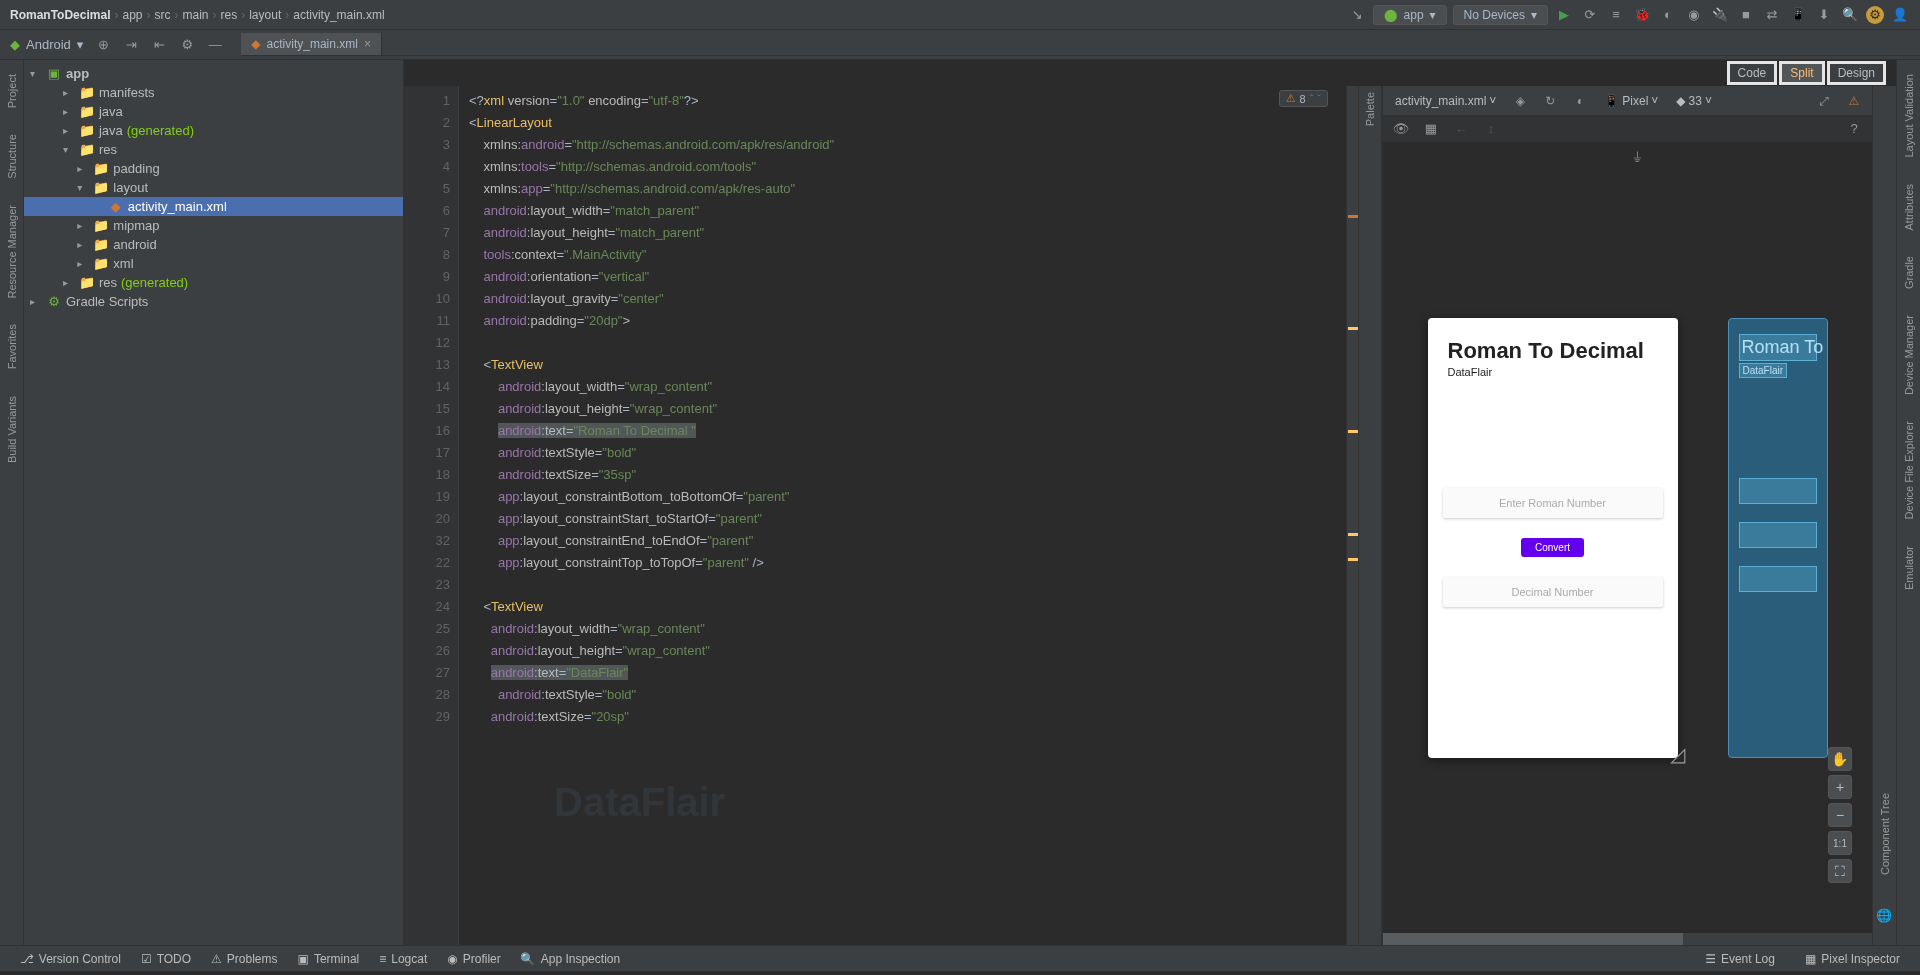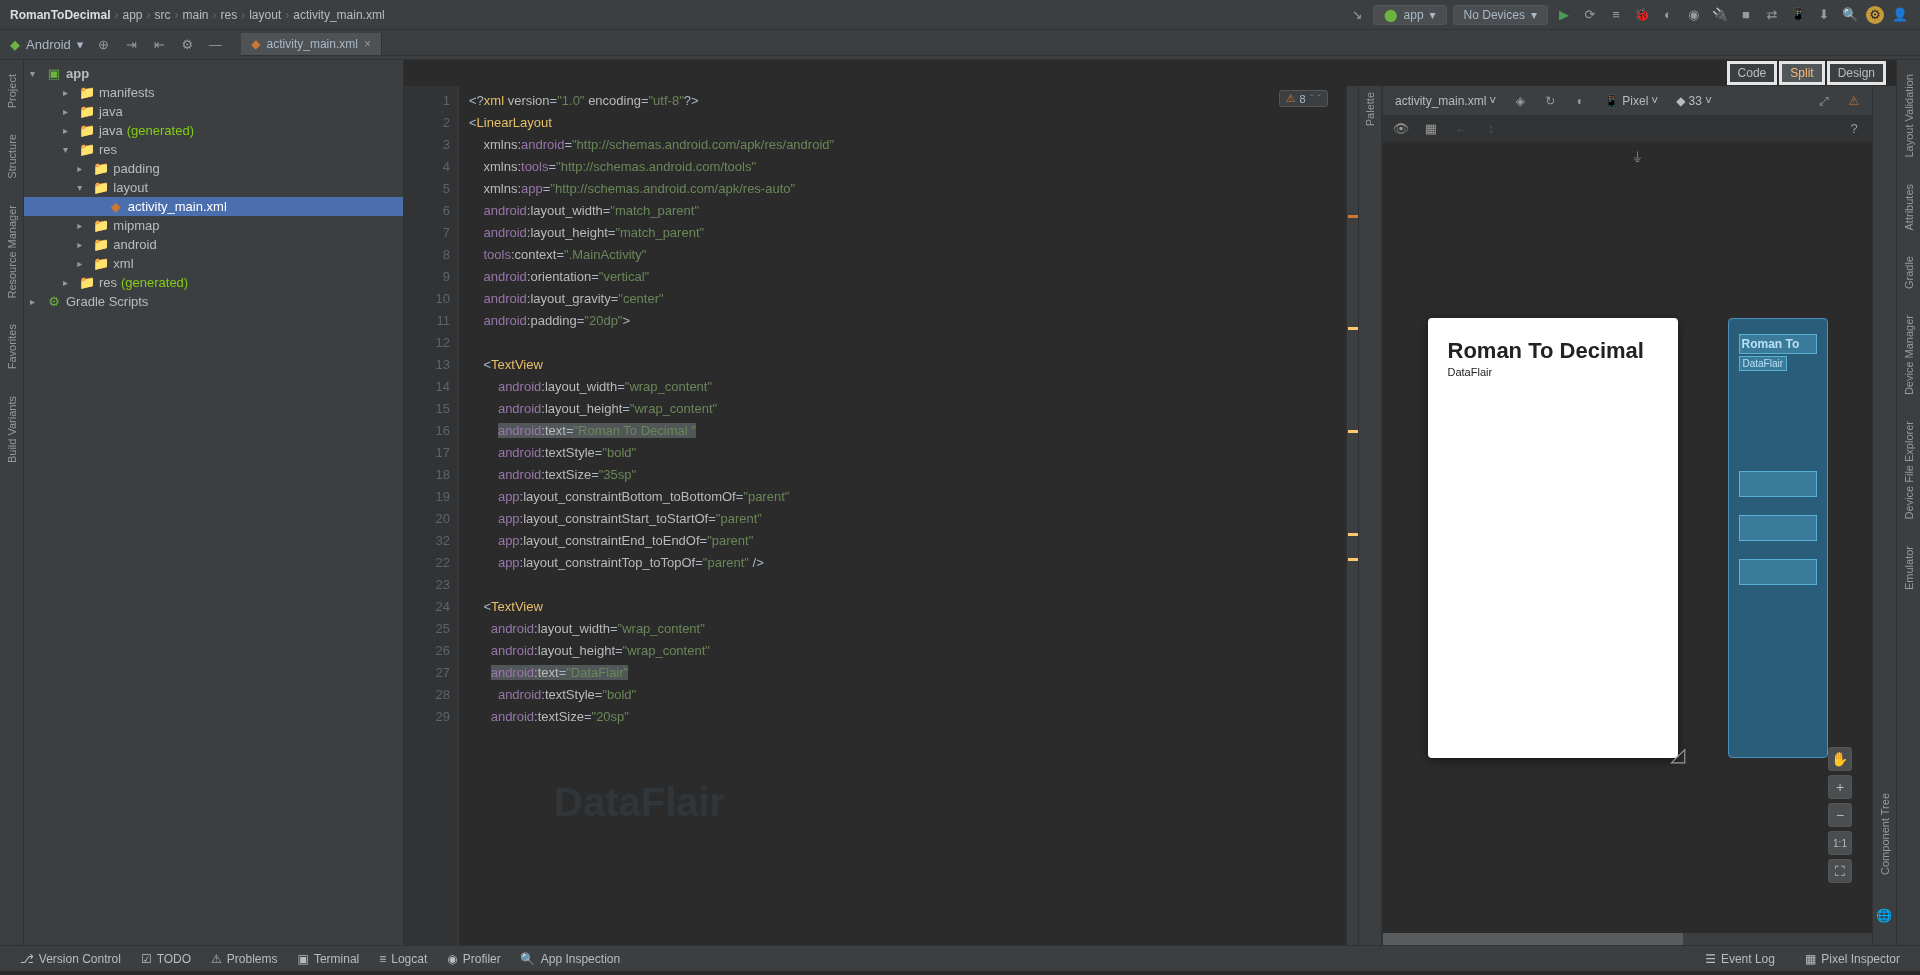--- a/index.html
+++ b/index.html
@@ -91,21 +91,21 @@
 .design-toolbar2 { height: 26px; background: #313335; border-bottom: 1px solid #323232; display: flex; align-items: center; padding: 0 8px; gap: 10px; }
 .design-canvas { flex: 1; background: #2b2b2b; display: flex; align-items: center; justify-content: center; position: relative; overflow: hidden; }
 .preview-row { display: flex; gap: 50px; align-items: flex-start; }
 .device-preview { width: 250px; height: 440px; background: #fff; border-radius: 4px; padding: 20px; color: #222; font-family: sans-serif; box-shadow: 0 2px 8px rgba(0,0,0,0.5); display: flex; flex-direction: column; position: relative; }
 .device-preview h1 { font-size: 22px; font-weight: bold; margin-bottom: 2px; }
 .device-preview .sub { font-size: 11px; }
 .device-preview .middle { margin-top: 110px; display: flex; flex-direction: column; align-items: center; gap: 20px; }
 .device-preview .input-box { width: 220px; height: 30px; background: #fafafa; border: none; border-radius: 2px; display: flex; align-items: center; justify-content: center; color: #aaa; font-size: 11px; box-shadow: 0 1px 3px rgba(0,0,0,0.2); }
 .device-preview .convert-btn { background: #6200ee; color: #fff; padding: 4px 14px; border-radius: 3px; font-size: 10px; font-weight: 500; }
 .blueprint { width: 100px; height: 440px; background: #2a5d7a; border-radius: 4px; padding: 15px 10px; color: #b8e0f5; font-family: sans-serif; position: relative; border: 1px solid #4a90b8; overflow: hidden; }
-.blueprint h1 { font-size: 12px; font-weight: bold; background: #3a7a9a; padding: 2px; border: 1px solid #5ab0d5; white-space: nowrap; }
+.blueprint h1 { font-size: 18px; font-weight: normal; background: #3a7a9a; padding: 2px; border: 1px solid #5ab0d5; white-space: nowrap; }
 .blueprint .sub { font-size: 10px; background: #3a7a9a; padding: 1px 3px; border: 1px solid #5ab0d5; display: inline-block; margin-top: 2px; }
 .blueprint .bp-box { background: #3a7a9a; border: 1px solid #5ab0d5; height: 26px; margin-top: 10px; }
 .zoom-controls { position: absolute; right: 20px; bottom: 50px; display: flex; flex-direction: column; gap: 4px; }
 .zoom-btn { width: 24px; height: 24px; background: #4b4e50; border: 1px solid #555; color: #bbb; display: flex; align-items: center; justify-content: center; cursor: pointer; border-radius: 3px; font-size: 14px; }
 .canvas-scrollbar-h { height: 12px; background: #3c3f41; position: relative; }
 .canvas-scrollbar-h .thumb { position: absolute; left: 0; width: 300px; height: 100%; background: #5a5d5f; }
 
 
 .ct-rail { width: 24px; background: #3c3f41; border-left: 1px solid #323232; display: flex; flex-direction: column; align-items: center; justify-content: flex-end; padding-bottom: 20px; }
 .ct-rail .rt { writing-mode: vertical-lr; transform: rotate(180deg); font-size: 11px; color: #999; padding: 30px 0; }
@@ -362,20 +362,25 @@
           <span class="toolbar-icon" style="color:#555;">←</span>
           <span class="toolbar-icon" style="color:#555;">↕</span>
           <span style="margin-left:auto;" class="toolbar-icon">?</span>
         </div>
         <div class="design-canvas">
           <span class="toolbar-icon" style="position:absolute;top:6px;left:50%;color:#999;">⏚</span>
           <div class="preview-row">
             <div class="device-preview">
               <h1>Roman To Decimal</h1>
               <div class="sub">DataFlair</div>
+              <div class="middle">
+                <div class="input-box">Enter Roman Number</div>
+                <div class="convert-btn">Convert</div>
+                <div class="input-box">Decimal Number</div>
+              </div>
               <div style="position:absolute;right:-8px;bottom:-8px;color:#999;font-size:20px;">◿</div>
             </div>
             <div class="blueprint">
               <h1>Roman To</h1>
               <span class="sub">DataFlair</span>
               <div style="margin-top:100px;"></div>
               <div class="bp-box"></div>
               <div class="bp-box" style="margin-top:18px;"></div>
               <div class="bp-box" style="margin-top:18px;"></div>
             </div>

